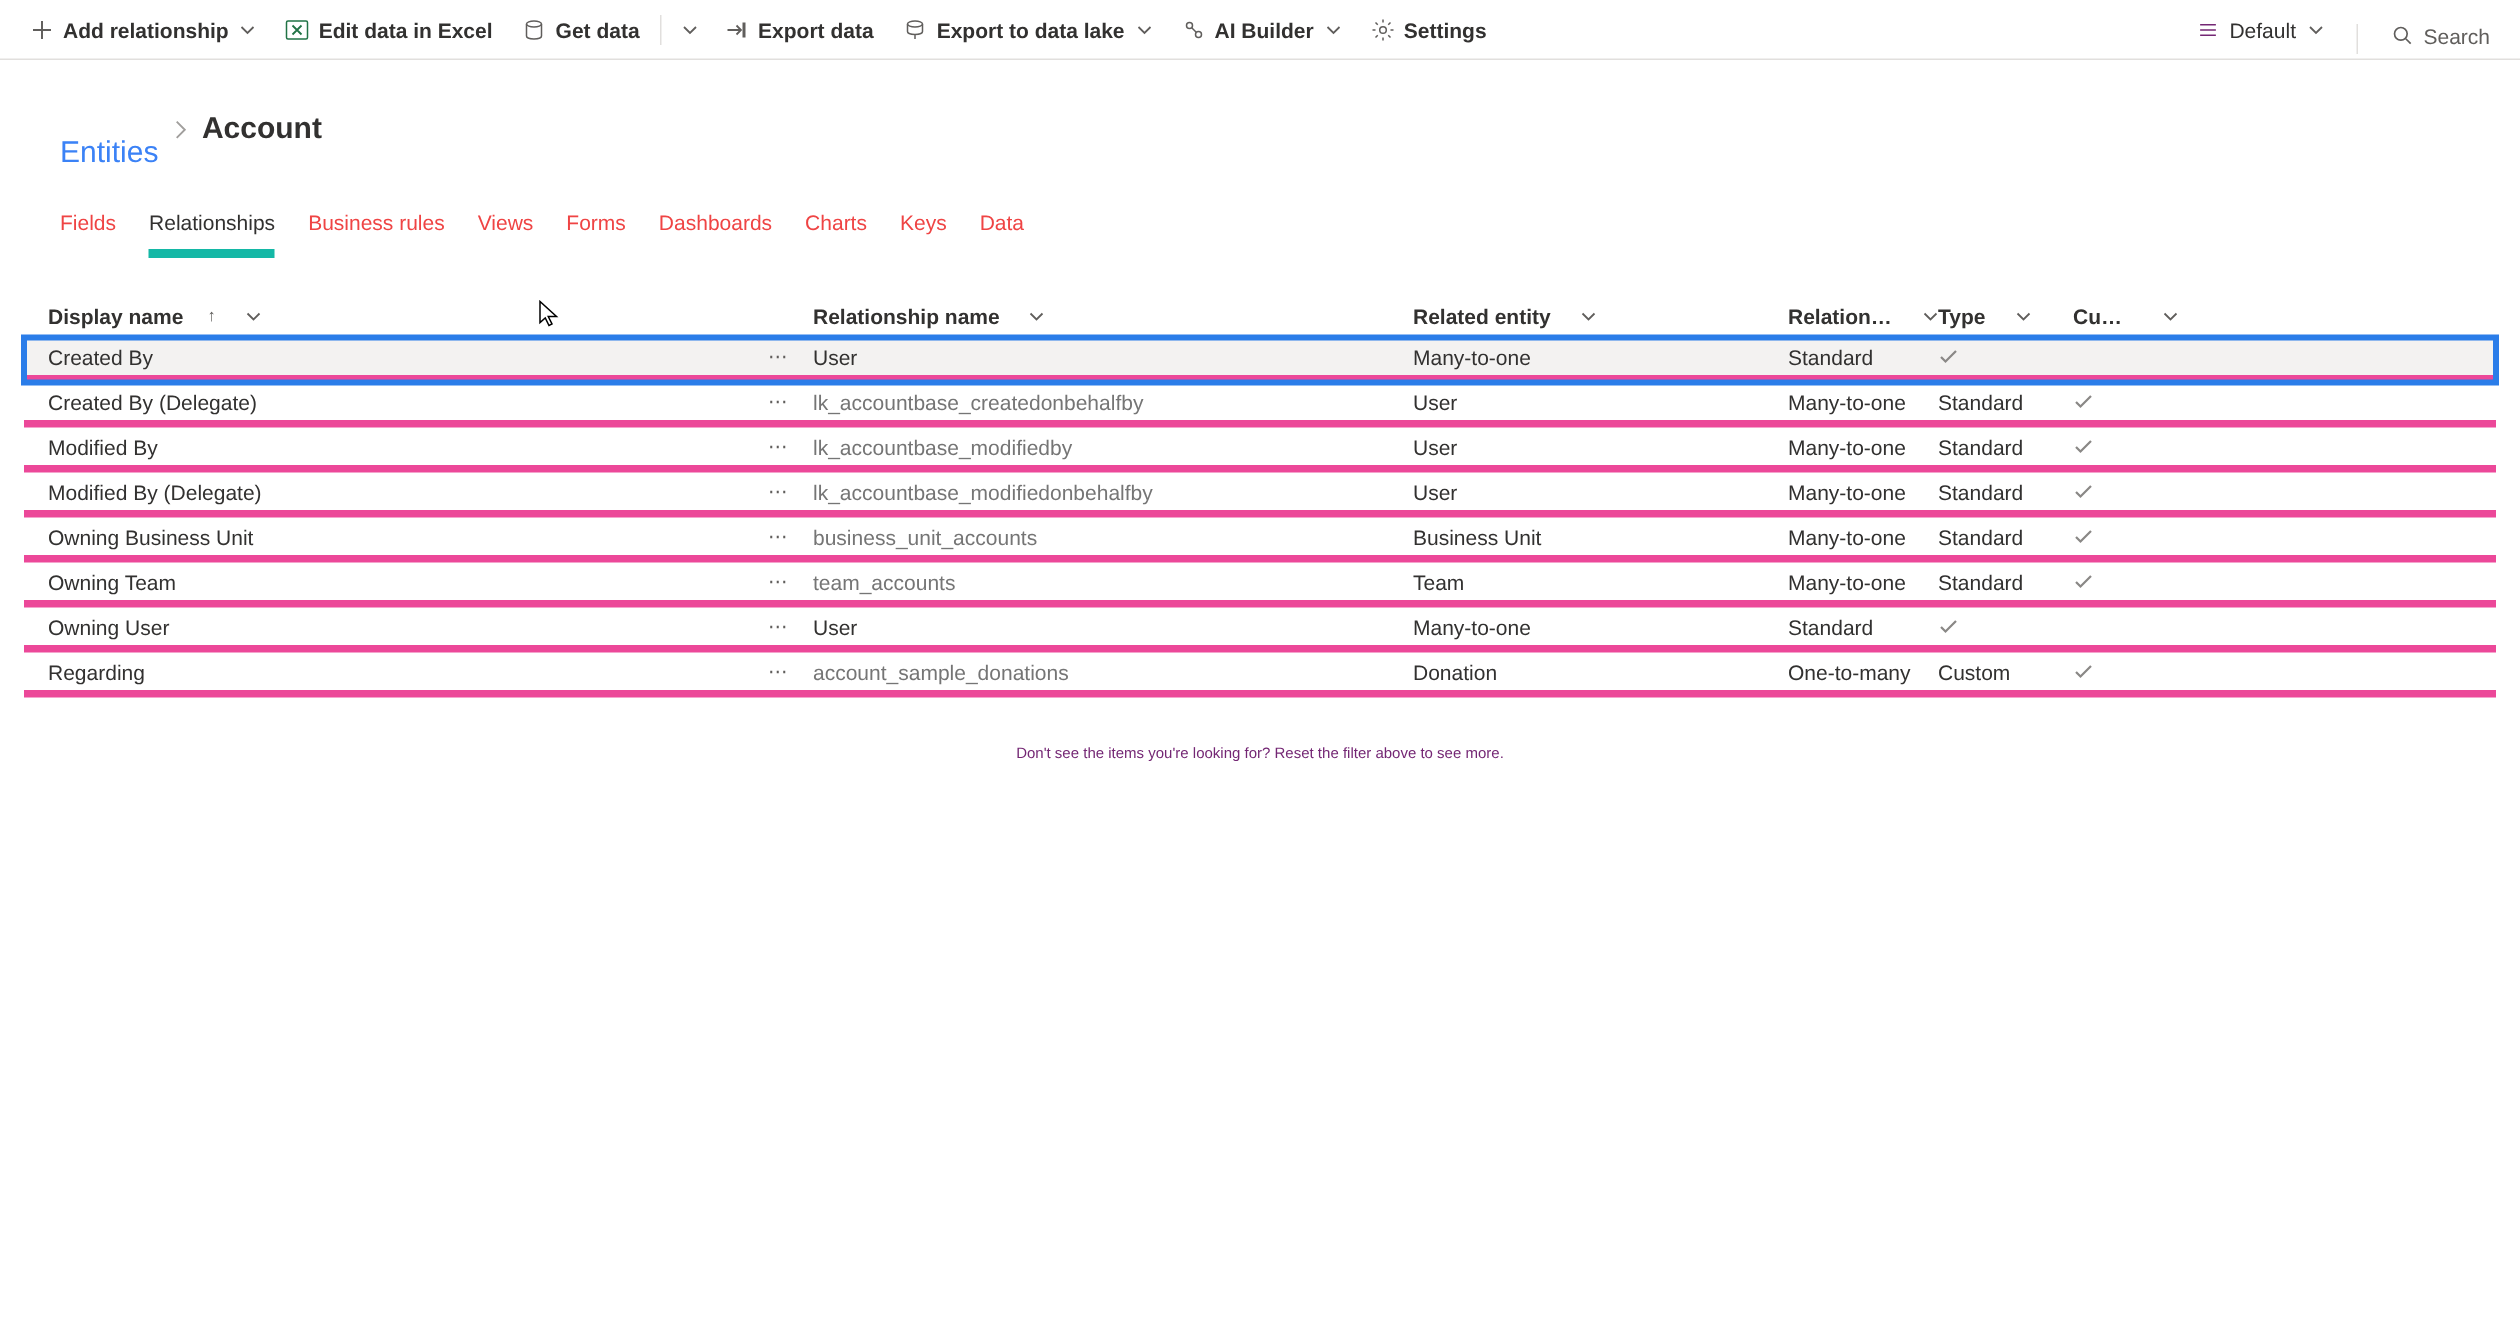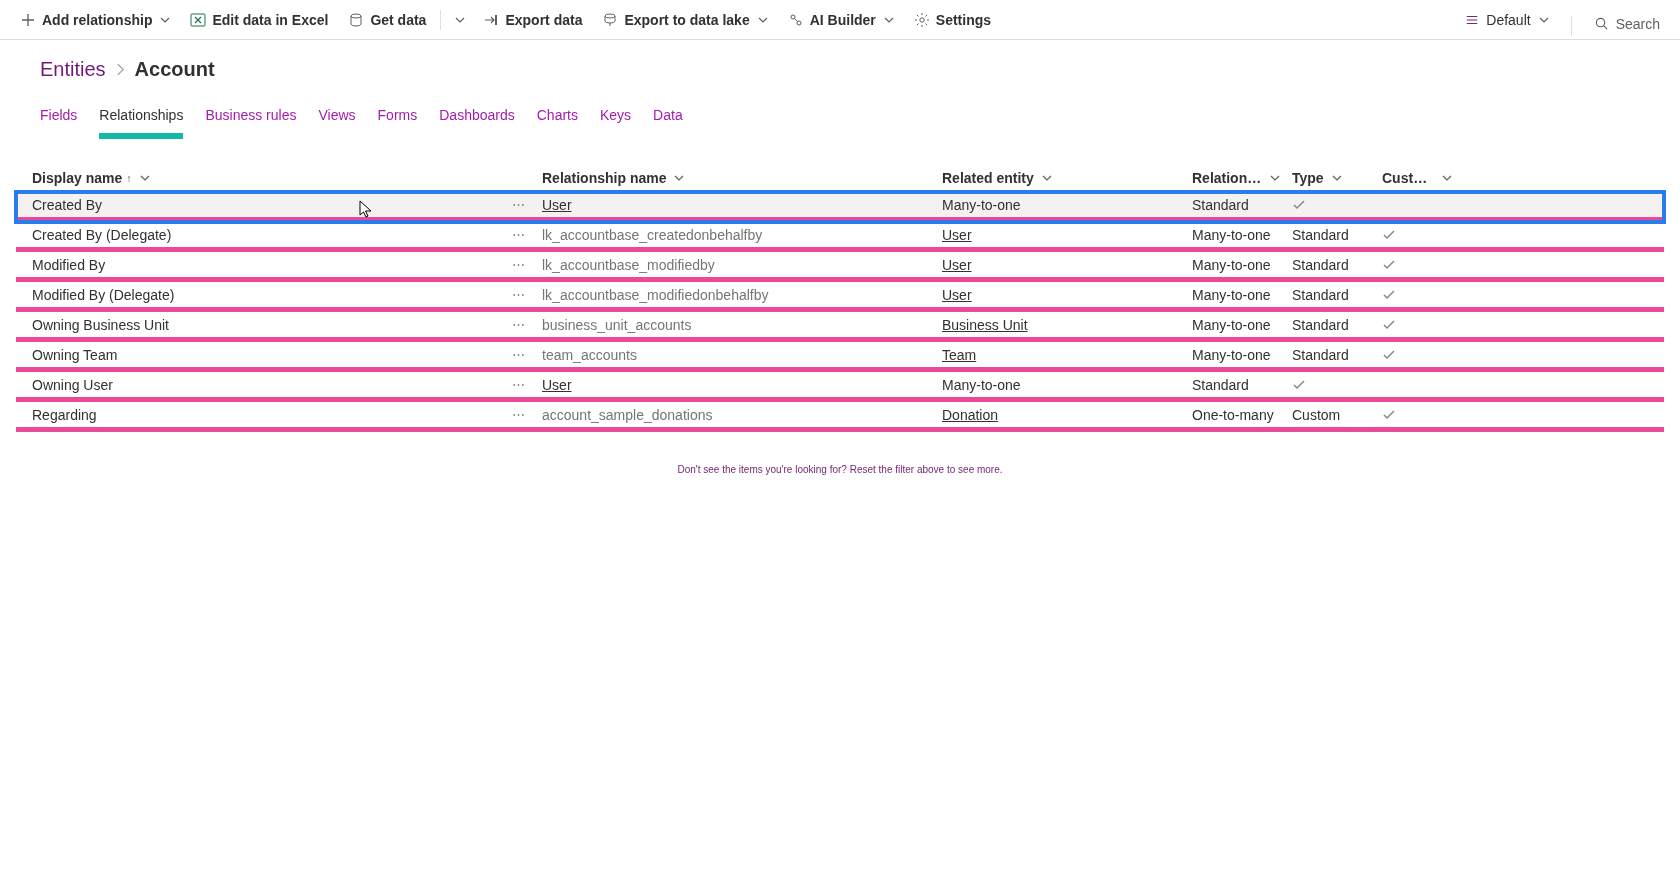--- a/index.html
+++ b/index.html
@@ -34,58 +34,58 @@
   .search-box {
     display:flex; align-items:center; gap:6px;
     padding: 4px 8px; color:#605e5c; cursor:text;
   }
   
   .breadcrumb {
     display:flex; align-items:center; gap:10px;
     padding: 18px 40px 10px 40px;
     font-size: 20px;
   }
-  .breadcrumb .crumb-parent { color:#701a75; cursor:pointer; }
+  .breadcrumb .crumb-parent { color:#3b82f6; cursor:pointer;margin-top:33px; }
   .breadcrumb .crumb-sep { color:#a19f9d; }
   .breadcrumb .crumb-current { font-weight:600; }
   
   .tabs {
     display:flex; gap:22px; padding: 0 40px;
     border-bottom: 1px solid transparent;
     margin-top: 8px;
   }
   .tab {
-    padding: 8px 0 10px 0; cursor:pointer; color:#a21caf;
+    padding: 8px 0 10px 0; cursor:pointer; color:#ef4444;
     border-bottom: 2px solid transparent;
   }
   .tab.active { color:#323130; border-bottom: 6px solid #14b8a6; }
   
   .tablewrap { padding: 22px 16px 0 16px; }
   .thead, .trow {
     display:grid;
     grid-template-columns: 510px 400px 250px 100px 90px 70px;
     align-items:center;
     padding: 0 16px;
     min-height: 30px;
   }
   .thead { font-weight:600; color:#323130; padding-top:8px; padding-bottom:6px;}
-  .th { display:flex; align-items:center; gap:4px; cursor:pointer; }
+  .th { display:flex; align-items:center; gap:16px; cursor:pointer; }
   .th .sort { color:#605e5c; font-size:11px; }
   .th-chev { width:10px; height:10px; display:flex; align-items:center; color:#605e5c; margin-left:4px;}
   .trow { border-bottom: 5px solid #ec4899; padding-top:4px; padding-bottom:4px; position:relative;}
   .trow.highlight {
     outline: 4px solid #2b7de9;
     outline-offset: -2px;
     background:#f3f2f1;
     z-index: 2;
   }
   .td-display { display:flex; align-items:center; justify-content:space-between; padding-right:16px;}
   .td-display .dots { color:#605e5c; letter-spacing:1px; cursor:pointer; font-size:13px;}
   .td-rel { color:#757575; }
-  .td-entity { color:#323130;text-decoration:underline; }
+  .td-entity { color:#323130; }
   .td-relshi { color:#323130; }
   .td-type { color:#323130; }
   .td-check { color:#8a8886; }
   .td-check svg { width:14px; height:14px; }
   .footermsg {
     text-align:center; color:#742774; margin-top:32px; font-size:10px;
   }
   .cursor-arrow {
     position:absolute;
     left:359px; top:200px;

